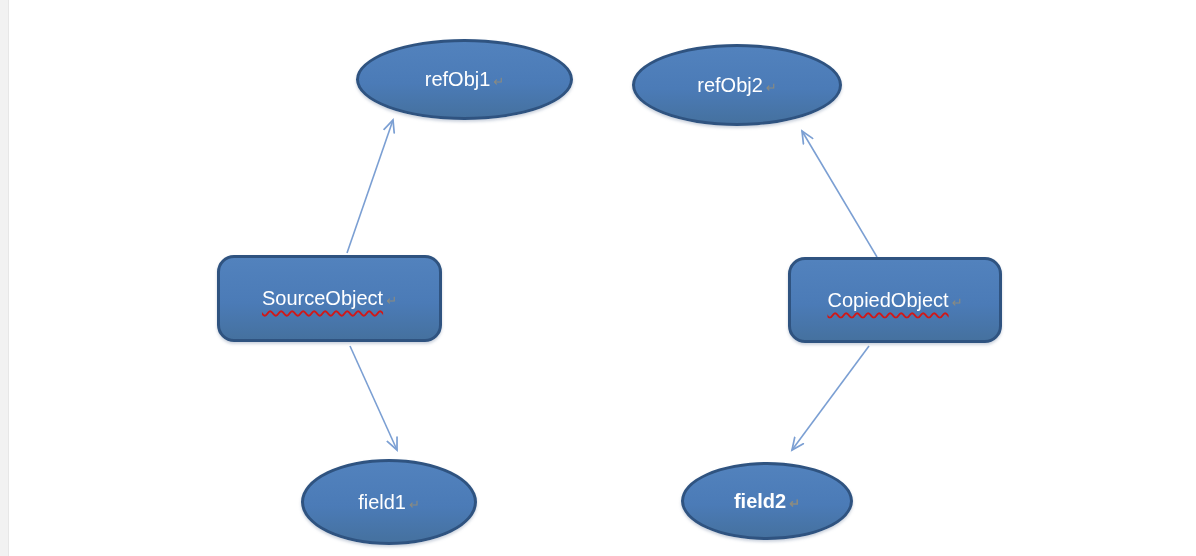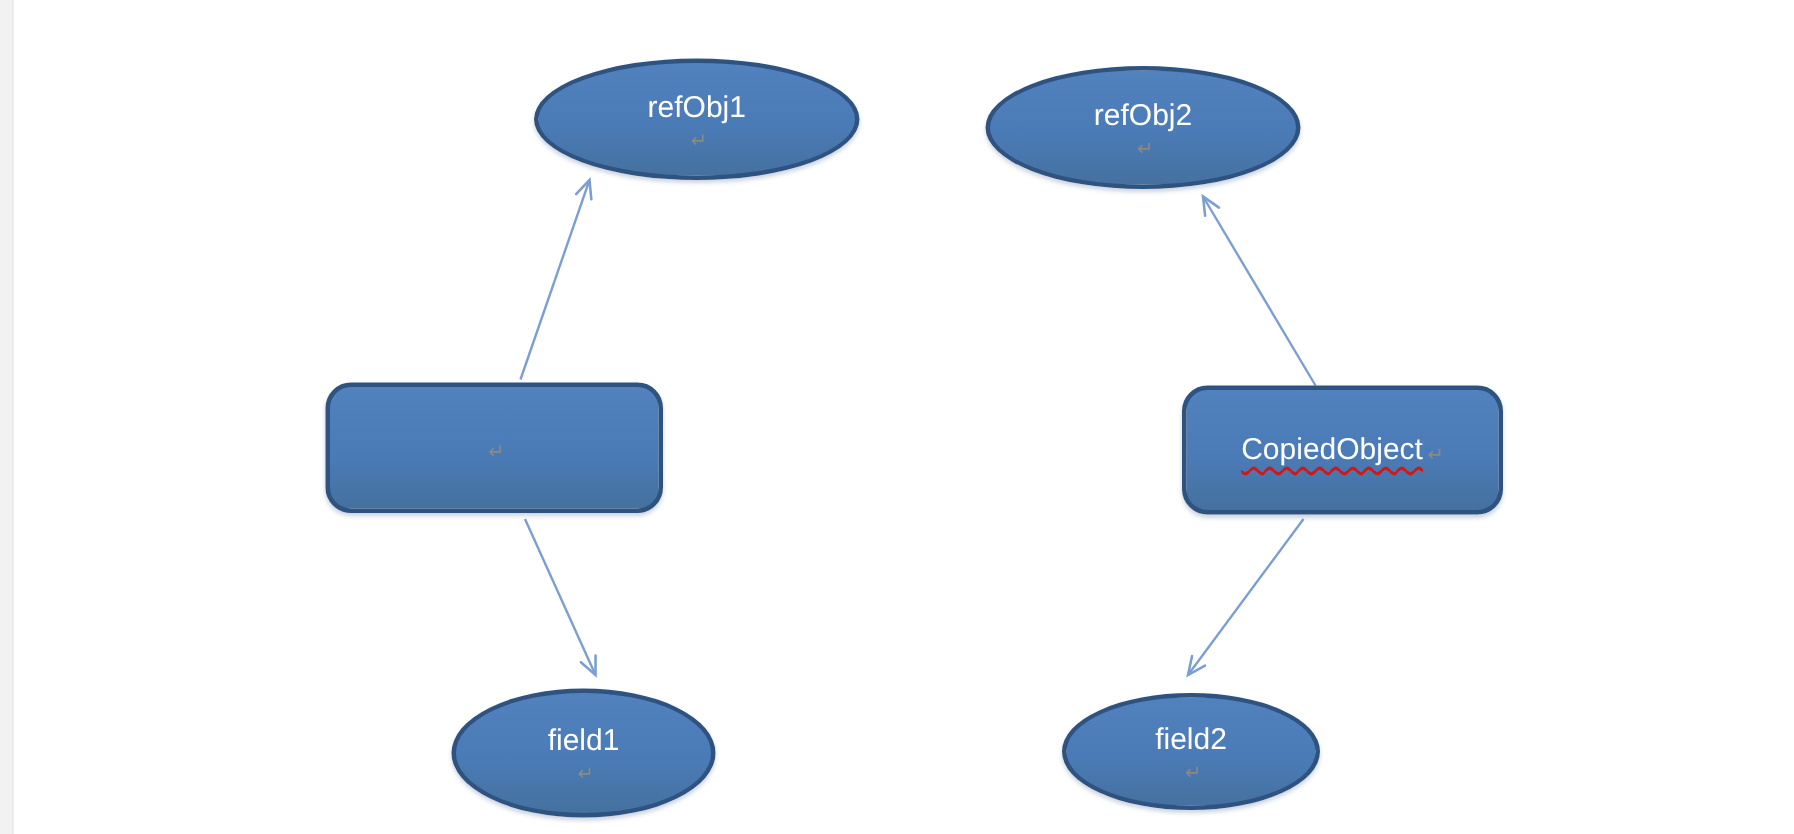--- a/index.html
+++ b/index.html
@@ -33,44 +33,44 @@
     display: flex;
     align-items: center;
     justify-content: center;
     color: #ffffff;
     font-size: 20px;
     background: linear-gradient(to bottom, #5282bd 0%, #4b7bb7 55%, #45719f 100%);
     border: 3.5px solid #2f5380;
     box-shadow: 0 2px 3px rgba(110, 130, 160, 0.35);
     cursor: default;
   }
-  .node.ellipse { border-radius: 50%; flex-direction: column; }
+  .node.ellipse { border-radius: 50%; }
   .node.rounded-rect { border-radius: 17px; }
   .node-label { white-space: nowrap; }
   .spell-error {
     text-decoration-line: underline;
     text-decoration-style: wavy;
     text-decoration-color: #d01818;
     text-decoration-thickness: 1.5px;
     text-underline-offset: 5px;
   }
   .return-mark {
     color: #8b8b80;
     font-size: 13px;
     margin-left: 3px;
     align-self: center;
     transform: translateY(2px);
   }
   
   #node-refObj1      { left: 356px; top: 39px;  width: 217px; height: 81px; }
-  #node-refObj2      { left: 657px; top: 44px;  width: 210px; height: 82px; text-align: center; }
+  #node-refObj2      { left: 632px; top: 44px;  width: 210px; height: 82px; text-align: center; }
   #node-SourceObject { left: 217px; top: 255px; width: 225px; height: 87px; }
   #node-CopiedObject { left: 788px; top: 257px; width: 214px; height: 86px; text-align: right; }
   #node-field1       { left: 301px; top: 459px; width: 176px; height: 86px; }
-  #node-field2       { left: 708px; top: 462px; width: 172px; height: 78px; }
+  #node-field2       { left: 681px; top: 462px; width: 172px; height: 78px; font-weight: bold; }
 </style>
 </head>
 <body>
 
 <div class="canvas">
 
   <div class="left-strip"></div>
 
   <svg class="edge-layer" width="1196" height="556" viewBox="0 0 1196 556" xmlns="http://www.w3.org/2000/svg">
     <defs>
@@ -88,20 +88,21 @@
     <span class="node-label">refObj1</span>
     <span class="return-mark">↵</span>
   </div>
 
   <div class="node ellipse" id="node-refObj2">
     <span class="node-label">refObj2</span>
     <span class="return-mark">↵</span>
   </div>
 
   <div class="node rounded-rect" id="node-SourceObject">
+    <span class="node-label spell-error">SourceObject</span>
     <span class="return-mark">↵</span>
   </div>
 
   <div class="node rounded-rect" id="node-CopiedObject">
     <span class="node-label spell-error">CopiedObject</span>
     <span class="return-mark">↵</span>
   </div>
 
   <div class="node ellipse" id="node-field1">
     <span class="node-label">field1</span>

